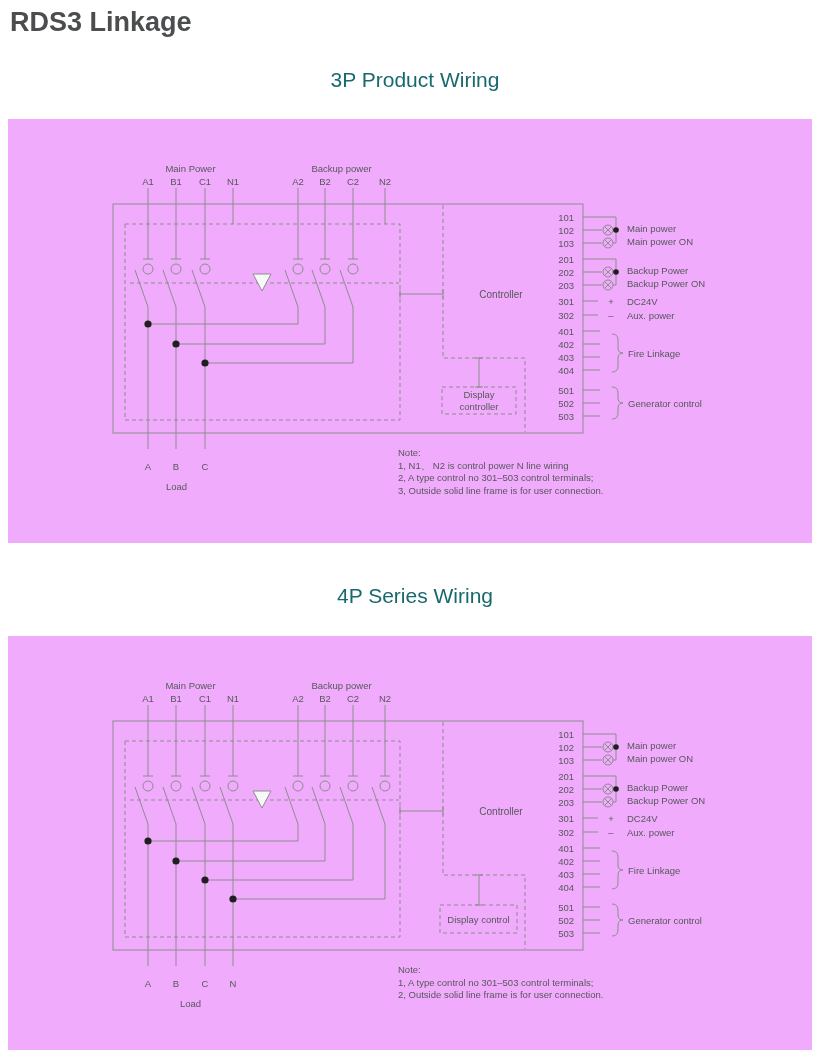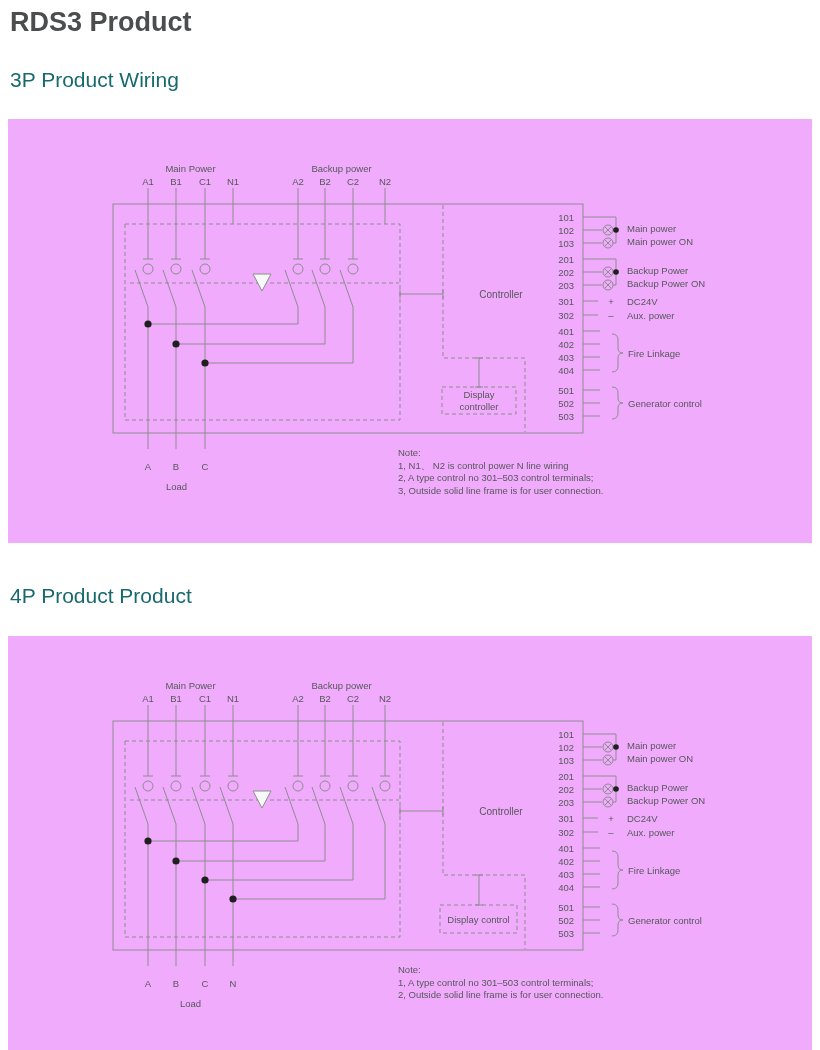--- a/index.html
+++ b/index.html
@@ -1,31 +1,31 @@
 <!DOCTYPE html>
 <html><head>
 <meta charset="utf-8">
 <style>
   html,body{margin:0;padding:0;background:#ffffff;font-family:"Liberation Sans",sans-serif;}
   .page{width:820px;}
   h1.page-title{color:#4b4d4e;font-size:27px;line-height:32px;font-weight:bold;margin:6px 0 0 10px;}
-  h2.section-heading{color:#17696e;font-size:21px;line-height:24px;font-weight:normal;margin:0 0 0 10px;}
+  h2.section-heading{color:#17696e;font-size:21px;line-height:24px;font-weight:normal;margin:0 0 0 10px;text-align:center;}
   #heading-3p{margin-top:30px;}
   #heading-4p{margin-top:41px;}
   .panel{margin-left:8px;width:804px;background:#f0abfc;}
   #panel-3p{margin-top:27px;height:424px;}
   #panel-4p{margin-top:28px;height:414px;}
   .panel svg{display:block;}
 </style>
 </head>
 <body>
 
 <div class="page">
 
-  <h1 class="page-title">RDS3 Product</h1>
+  <h1 class="page-title">RDS3 Linkage</h1>
 
   <h2 class="section-heading" id="heading-3p">3P Product Wiring</h2>
 
   <section class="panel" id="panel-3p">
     <svg id="svg-3p" viewBox="0 0 804 424" width="804" height="424">
         <rect x="105" y="85" width="470" height="229" fill="none" stroke="#8c8d8d"></rect>
         <rect x="117" y="105" width="275" height="196" fill="none" stroke="#8c8d8d" stroke-dasharray="4 3"></rect>
         <text x="182.5" y="52.5" fill="#57585a" font-size="9.5" text-anchor="middle" font-family="&quot;Liberation Sans&quot;,sans-serif">Main Power</text>
         <text x="333.5" y="52.5" fill="#57585a" font-size="9.5" text-anchor="middle" font-family="&quot;Liberation Sans&quot;,sans-serif">Backup power</text>
         <text x="140" y="65.5" fill="#57585a" font-size="9.5" text-anchor="middle" font-family="&quot;Liberation Sans&quot;,sans-serif">A1</text>
@@ -153,21 +153,21 @@
         <line x1="575" y1="297" x2="592" y2="297" stroke="#8c8d8d" stroke-width="1"></line>
         <path d="M 604 268 Q 610 268 610 274 L 610 279 Q 610 284 615 284 Q 610 284 610 289 L 610 294 Q 610 300 604 300" fill="none" stroke="#8c8d8d"></path>
         <text x="620" y="287.5" fill="#57585a" font-size="9.5" text-anchor="start" font-family="&quot;Liberation Sans&quot;,sans-serif">Generator control</text>
         <text x="390" y="337" fill="#57585a" font-size="9.5" text-anchor="start" font-family="&quot;Liberation Sans&quot;,sans-serif">Note:</text>
         <text x="390" y="350" fill="#57585a" font-size="9.5" text-anchor="start" font-family="&quot;Liberation Sans&quot;,sans-serif">1, N1、 N2 is control power N line wiring</text>
         <text x="390" y="362.4" fill="#57585a" font-size="9.5" text-anchor="start" font-family="&quot;Liberation Sans&quot;,sans-serif">2, A type control no 301–503 control terminals;</text>
         <text x="390" y="374.8" fill="#57585a" font-size="9.5" text-anchor="start" font-family="&quot;Liberation Sans&quot;,sans-serif">3, Outside solid line frame is for user connection.</text>
       </svg>
   </section>
 
-  <h2 class="section-heading" id="heading-4p">4P Product Product</h2>
+  <h2 class="section-heading" id="heading-4p">4P Series Wiring</h2>
 
   <section class="panel" id="panel-4p">
     <svg id="svg-4p" viewBox="0 0 804 414" width="804" height="414">
         <rect x="105" y="85" width="470" height="229" fill="none" stroke="#8c8d8d"></rect>
         <rect x="117" y="105" width="275" height="196" fill="none" stroke="#8c8d8d" stroke-dasharray="4 3"></rect>
         <text x="182.5" y="52.5" fill="#57585a" font-size="9.5" text-anchor="middle" font-family="&quot;Liberation Sans&quot;,sans-serif">Main Power</text>
         <text x="333.5" y="52.5" fill="#57585a" font-size="9.5" text-anchor="middle" font-family="&quot;Liberation Sans&quot;,sans-serif">Backup power</text>
         <text x="140" y="65.5" fill="#57585a" font-size="9.5" text-anchor="middle" font-family="&quot;Liberation Sans&quot;,sans-serif">A1</text>
         <line x1="140" y1="69" x2="140" y2="140" stroke="#8c8d8d" stroke-width="1"></line>
         <line x1="135" y1="140" x2="145" y2="140" stroke="#8c8d8d" stroke-width="1"></line>

